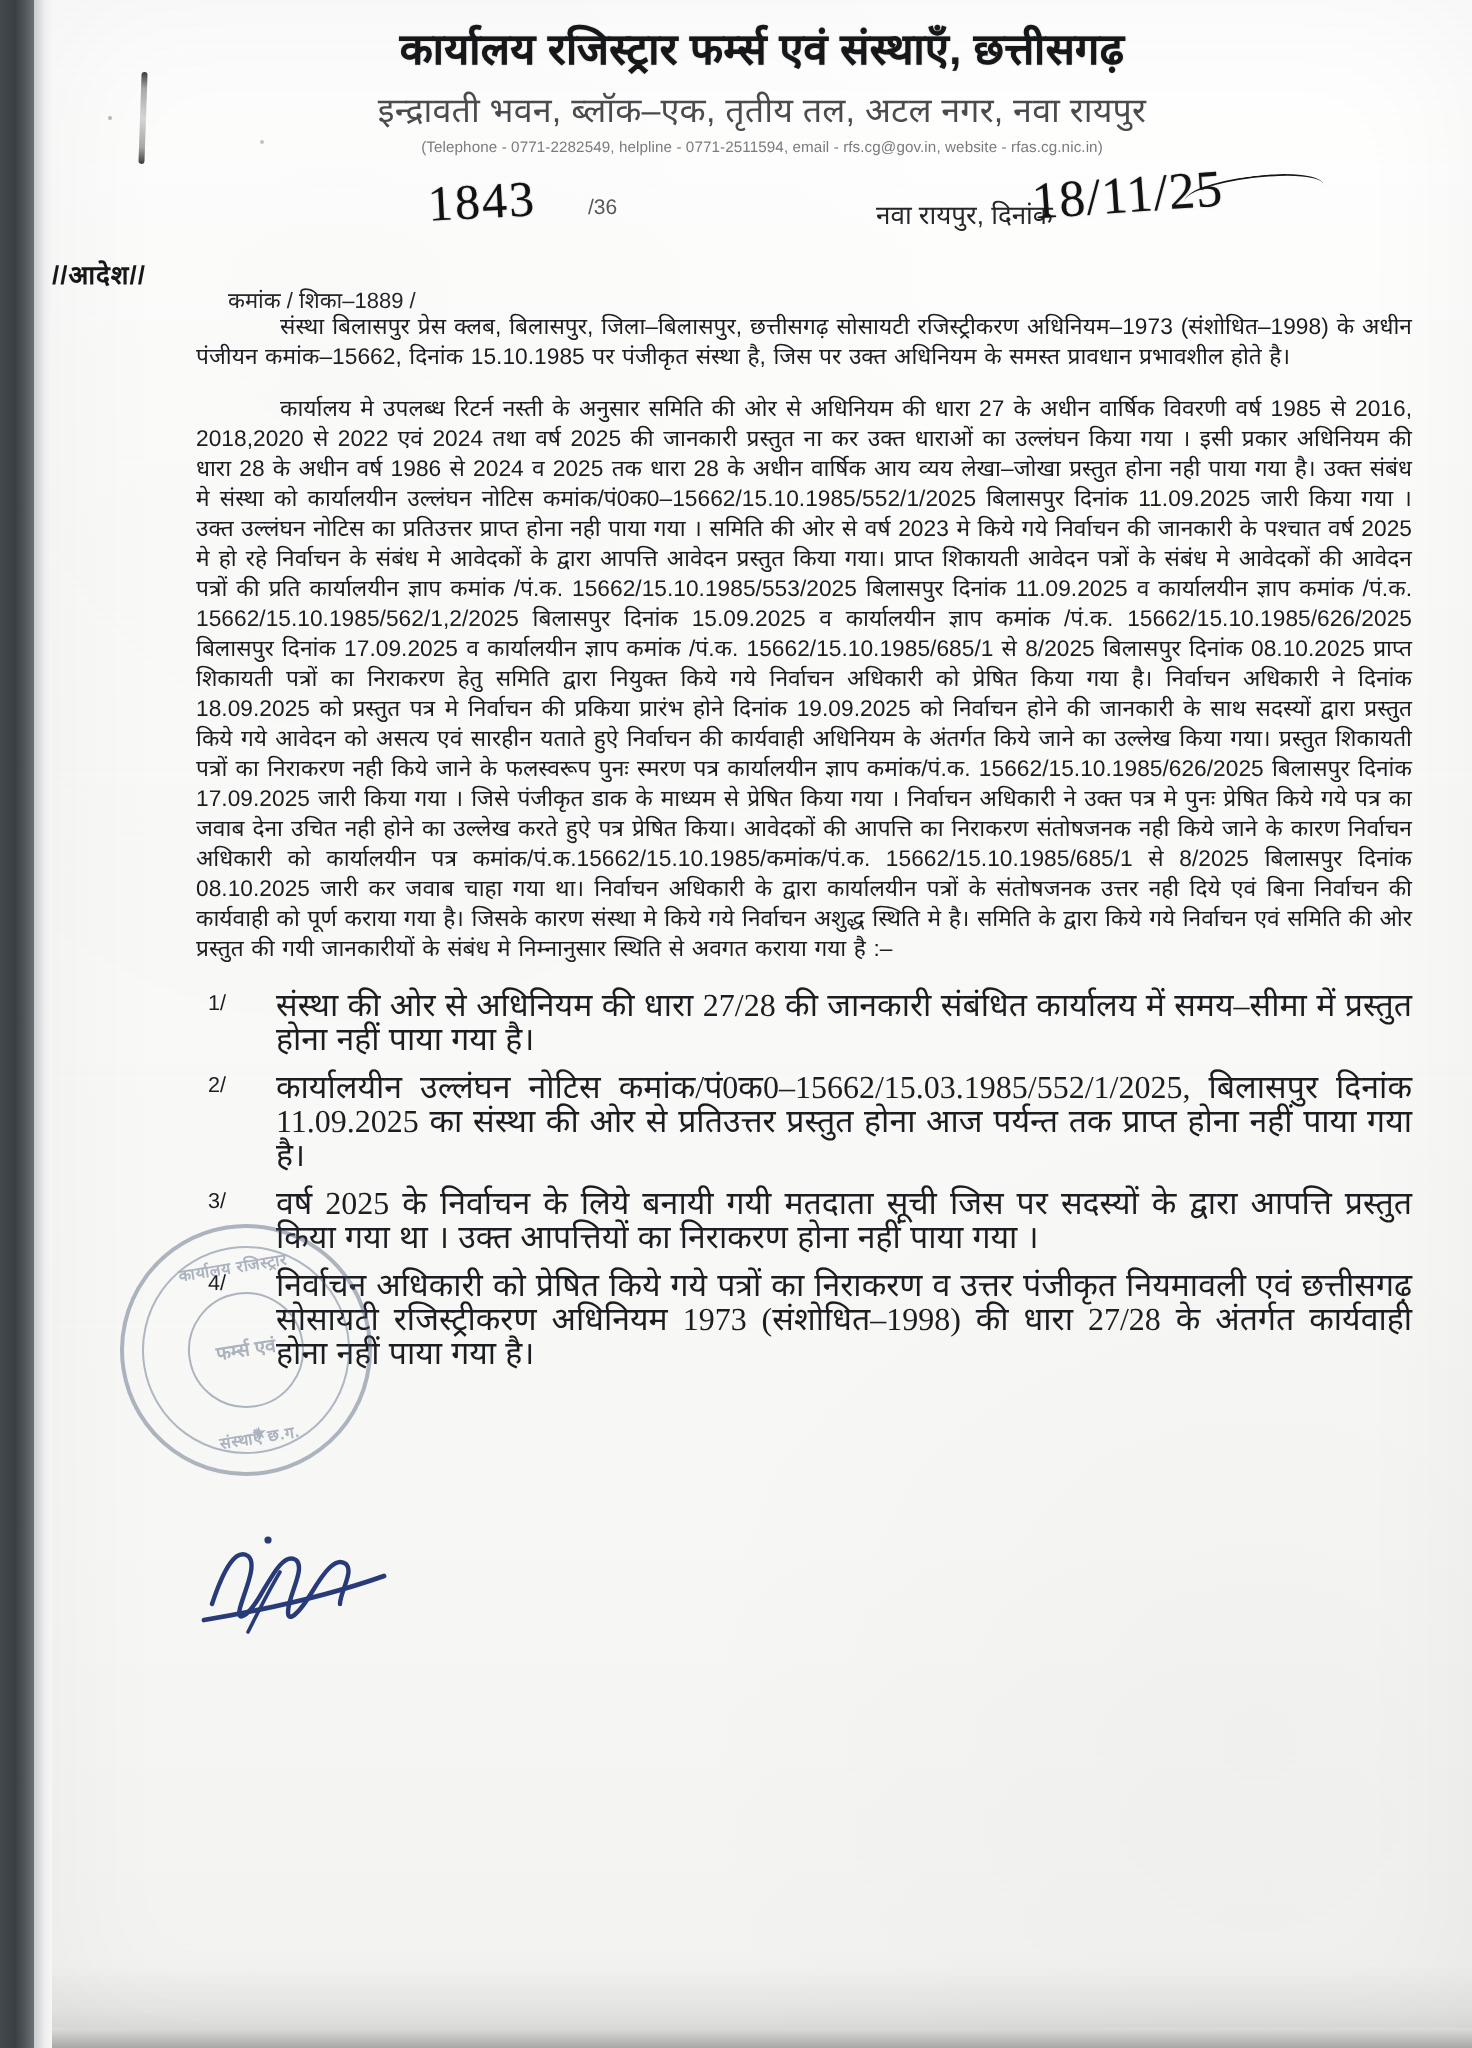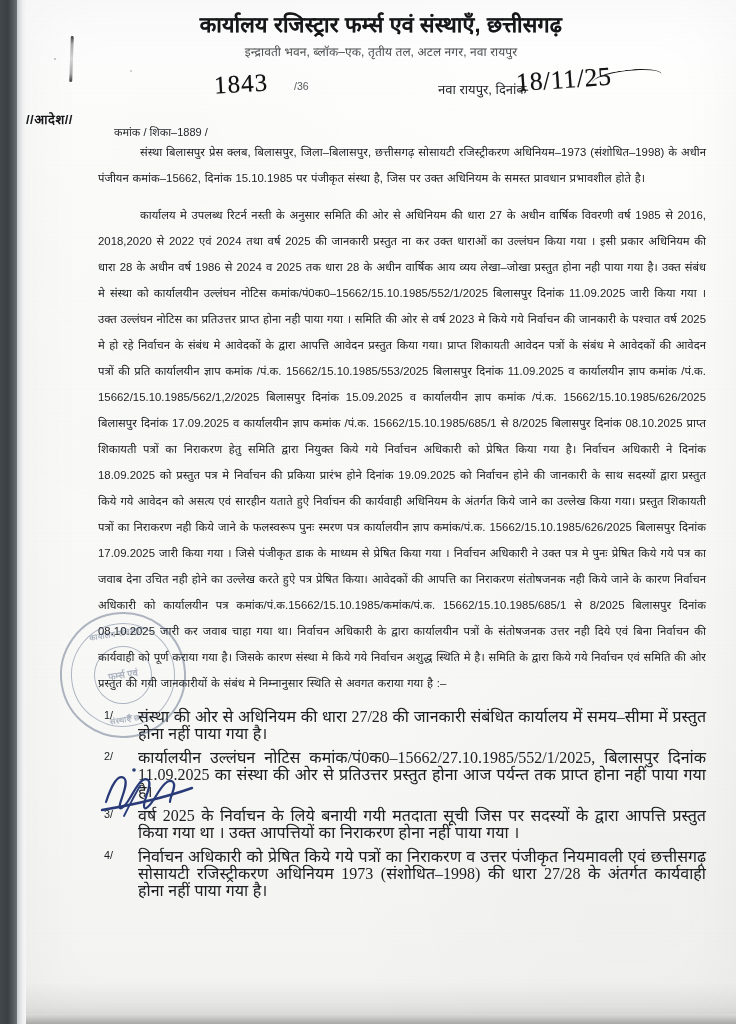--- a/index.html
+++ b/index.html
@@ -34,21 +34,21 @@
   
   .hdr{text-align:center;padding-top:13px;}
   .hdr-title{
     font-family:"Liberation Sans", sans-serif;
     font-weight:bold;font-size:21.5px;letter-spacing:.2px;
     color:#17181a;line-height:1.15;
     text-shadow:0 0 .6px rgba(0,0,0,.45);
   }
   .hdr-sub{
     font-family:"Liberation Sans", sans-serif;
-    font-size:12px;color:#36383b;margin-top:5px;letter-spacing:.1px;
+    font-size:17px;color:#36383b;margin-top:5px;letter-spacing:.1px;
     opacity:.9;
   }
   .hdr-contact{
     font-family:"Liberation Sans", sans-serif;
     font-size:7.6px;color:#5d6063;margin-top:3px;letter-spacing:.05px;
     opacity:.82;
   }
 
   
   .memoline{position:relative;margin-top:14px;height:34px;}
@@ -71,21 +71,21 @@
 
   .adesh{text-align:left;margin-top:2px;
     font-family:"Liberation Sans", sans-serif;font-size:13px;font-weight:bold;color:#17181a;
     letter-spacing:.5px;}
 
   
   .body{margin:8px 30px 0 72px;}
   .para{
     font-family:"Liberation Sans", sans-serif;
     font-size:11.35px;
-    line-height:26px;
+    line-height:15px;
     text-align:justify;
     color:#1b1d20;
     letter-spacing:.02px;
     word-spacing:.6px;
   }
   .para .ind{display:inline-block;width:42px;}
 
   
   .list{margin:6px 30px 0 78px;}
   .li{display:flex;margin-bottom:7px;}
@@ -136,20 +136,21 @@
 
   <div class="scan-edge"></div>
   <div class="scan-edge-soft"></div>
 
   <div class="page">
     <div class="content">
 
       <div class="hdr">
         <div class="hdr-title">कार्यालय रजिस्ट्रार फर्म्स एवं संस्थाऍं, छत्तीसगढ़</div>
         <div class="hdr-sub">इन्द्रावती भवन, ब्लॉक–एक, तृतीय तल, अटल नगर, नवा रायपुर</div>
+        <div class="hdr-contact">(Telephone - 0771-2282549, helpline - 0771-2511594, email - rfs.cg@gov.in, website - rfas.cg.nic.in)</div>
       </div>
 
       <div class="memoline">
         <span class="memo-left">कमांक / शिका–1889 /</span>
         <span class="memo-hand-no">1843</span>
         <span class="memo-slash25">/36</span>
         <span class="memo-right">नवा रायपुर, दिनांक</span>
         <span class="memo-hand-date">18/11/25</span>
         <span class="memo-hand-flick"></span>
       </div>
@@ -161,21 +162,21 @@
         <p class="para"><span class="ind"></span><span>कार्यालय मे उपलब्ध रिटर्न नस्ती के अनुसार समिति की ओर से अधिनियम की धारा 27 के अधीन वार्षिक विवरणी वर्ष 1985 से 2016, 2018,2020 से 2022 एवं 2024 तथा वर्ष 2025 की जानकारी प्रस्तुत ना कर उक्त धाराओं का उल्लंघन किया गया । इसी प्रकार अधिनियम की धारा 28 के अधीन वर्ष 1986 से 2024 व 2025 तक धारा 28 के अधीन वार्षिक आय व्यय लेखा–जोखा प्रस्तुत होना नही पाया गया है। उक्त संबंध मे संस्था को कार्यालयीन उल्लंघन नोटिस कमांक/पं0क0–15662/15.10.1985/552/1/2025 बिलासपुर दिनांक 11.09.2025 जारी किया गया । उक्त उल्लंघन नोटिस का प्रतिउत्तर प्राप्त होना नही पाया गया । समिति की ओर से वर्ष 2023 मे किये गये निर्वाचन की जानकारी के पश्चात वर्ष 2025 मे हो रहे निर्वाचन के संबंध मे आवेदकों के द्वारा आपत्ति आवेदन प्रस्तुत किया गया। प्राप्त शिकायती आवेदन पत्रों के संबंध मे आवेदकों की आवेदन पत्रों की प्रति कार्यालयीन ज्ञाप कमांक /पं.क. 15662/15.10.1985/553/2025 बिलासपुर दिनांक 11.09.2025 व कार्यालयीन ज्ञाप कमांक /पं.क. 15662/15.10.1985/562/1,2/2025 बिलासपुर दिनांक 15.09.2025 व कार्यालयीन ज्ञाप कमांक /पं.क. 15662/15.10.1985/626/2025 बिलासपुर दिनांक 17.09.2025 व कार्यालयीन ज्ञाप कमांक /पं.क. 15662/15.10.1985/685/1 से 8/2025 बिलासपुर दिनांक 08.10.2025 प्राप्त शिकायती पत्रों का निराकरण हेतु समिति द्वारा नियुक्त किये गये निर्वाचन अधिकारी को प्रेषित किया गया है। निर्वाचन अधिकारी ने दिनांक 18.09.2025 को प्रस्तुत पत्र मे निर्वाचन की प्रकिया प्रारंभ होने दिनांक 19.09.2025 को निर्वाचन होने की जानकारी के साथ सदस्यों द्वारा प्रस्तुत किये गये आवेदन को असत्य एवं सारहीन यताते हुऐ निर्वाचन की कार्यवाही अधिनियम के अंतर्गत किये जाने का उल्लेख किया गया। प्रस्तुत शिकायती पत्रों का निराकरण नही किये जाने के फलस्वरूप पुनः स्मरण पत्र कार्यालयीन ज्ञाप कमांक/पं.क. 15662/15.10.1985/626/2025 बिलासपुर दिनांक 17.09.2025 जारी किया गया । जिसे पंजीकृत डाक के माध्यम से प्रेषित किया गया । निर्वाचन अधिकारी ने उक्त पत्र मे पुनः प्रेषित किये गये पत्र का जवाब देना उचित नही होने का उल्लेख करते हुऐ पत्र प्रेषित किया। आवेदकों की आपत्ति का निराकरण संतोषजनक नही किये जाने के कारण निर्वाचन अधिकारी को कार्यालयीन पत्र कमांक/पं.क.15662/15.10.1985/कमांक/पं.क. 15662/15.10.1985/685/1 से 8/2025 बिलासपुर दिनांक 08.10.2025 जारी कर जवाब चाहा गया था। निर्वाचन अधिकारी के द्वारा कार्यालयीन पत्रों के संतोषजनक उत्तर नही दिये एवं बिना निर्वाचन की कार्यवाही को पूर्ण कराया गया है। जिसके कारण संस्था मे किये गये निर्वाचन अशुद्ध स्थिति मे है। समिति के द्वारा किये गये निर्वाचन एवं समिति की ओर प्रस्तुत की गयी जानकारीयों के संबंध मे निम्नानुसार स्थिति से अवगत कराया गया है :–</span></p>
       </div>
 
       <div class="list">
         <div class="li">
           <div class="li-num">1/</div>
           <div class="li-txt">संस्था की ओर से अधिनियम की धारा 27/28 की जानकारी संबंधित कार्यालय में समय–सीमा में प्रस्तुत होना नहीं पाया गया है।</div>
         </div>
         <div class="li">
           <div class="li-num">2/</div>
-          <div class="li-txt">कार्यालयीन उल्लंघन नोटिस कमांक/पं0क0–15662/27.10.1985/552/1/2025, बिलासपुर दिनांक 11.09.2025 का संस्था की ओर से प्रतिउत्तर प्रस्तुत होना आज पर्यन्त तक प्राप्त होना नहीं पाया गया है।</div>
+          <div class="li-txt">कार्यालयीन उल्लंघन नोटिस कमांक/पं0क0–15662/15.03.1985/552/1/2025, बिलासपुर दिनांक 11.09.2025 का संस्था की ओर से प्रतिउत्तर प्रस्तुत होना आज पर्यन्त तक प्राप्त होना नहीं पाया गया है।</div>
         </div>
         <div class="li">
           <div class="li-num">3/</div>
           <div class="li-txt">वर्ष 2025 के निर्वाचन के लिये बनायी गयी मतदाता सूची जिस पर सदस्यों के द्वारा आपत्ति प्रस्तुत किया गया था । उक्त आपत्तियों का निराकरण होना नहीं पाया गया ।</div>
         </div>
         <div class="li">
           <div class="li-num">4/</div>
           <div class="li-txt">निर्वाचन अधिकारी को प्रेषित किये गये पत्रों का निराकरण व उत्तर पंजीकृत नियमावली एवं छत्तीसगढ़ सोसायटी रजिस्ट्रीकरण अधिनियम 1973 (संशोधित–1998) की धारा 27/28 के अंतर्गत कार्यवाही होना नहीं पाया गया है।</div>
         </div>
       </div>

